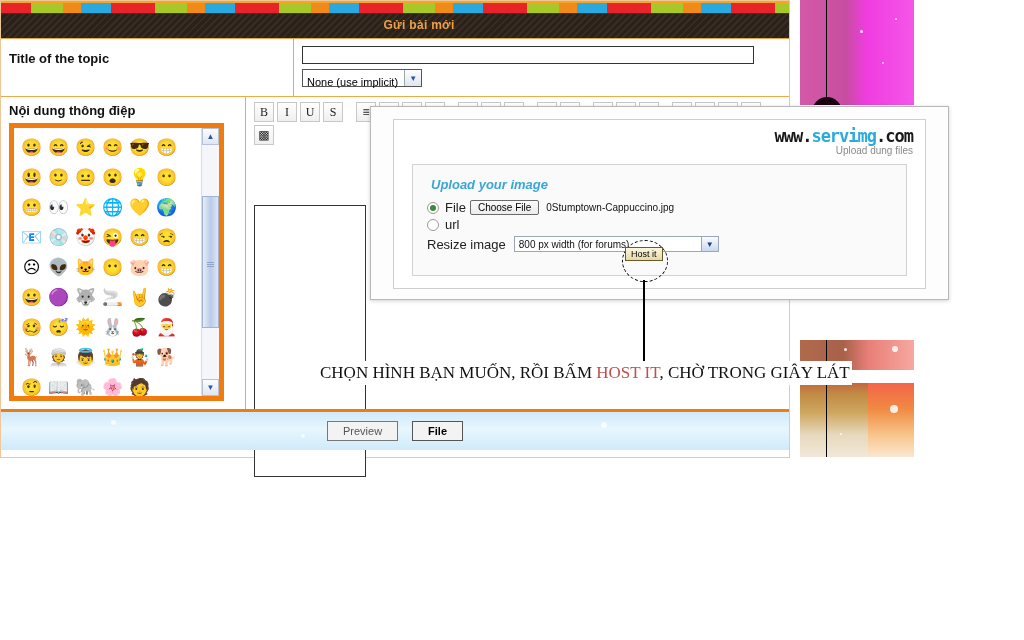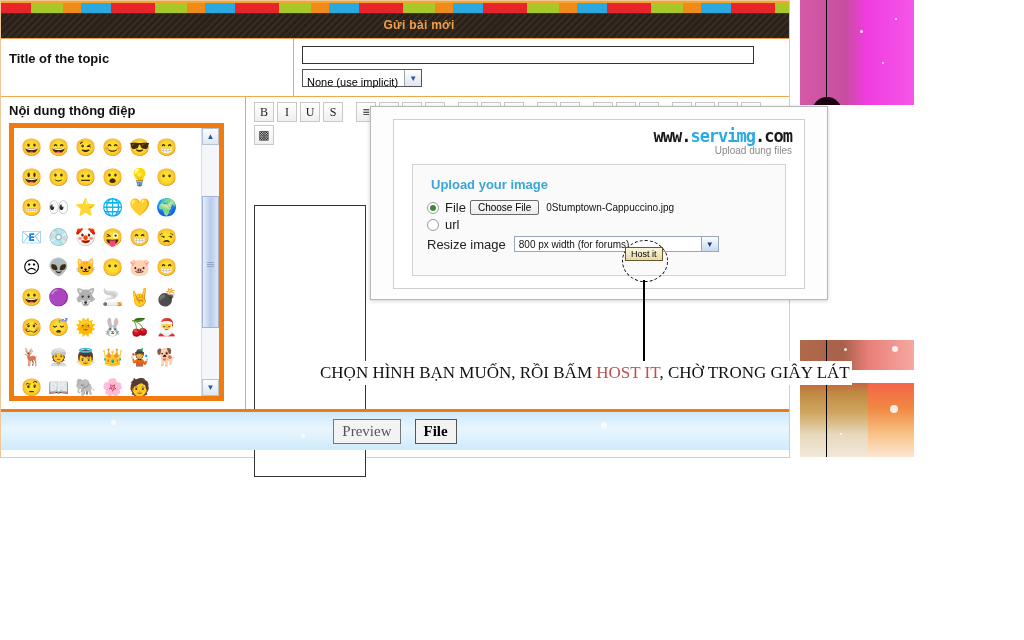--- a/index.html
+++ b/index.html
@@ -89,36 +89,36 @@
   .tbtn.wide{font-family:"Liberation Serif",serif;}
   .tsep{width:7px;}
 
   .msgarea{position:absolute;left:8px;top:108px;width:112px;height:272px;
      border:1px solid #333;background:#fff;box-sizing:border-box;}
 
   
   .footrow{height:38px;border-top:3px solid #f07c10;
      background:linear-gradient(to bottom,#cfeafb,#e8f6fe 45%,#cfeafb);
      display:flex;align-items:center;justify-content:center;gap:14px;position:relative;}
-  .fbtn{border:1px solid #777;background:#f3f3f3;font-size:15px;padding:3px 8px;
-     font-family:Liberation Serif, serif;color:#555;}
+  .fbtn{border:1px solid #777;background:#f3f3f3;font-size:11px;padding:3px 15px;
+     font-family:Liberation Sans, sans-serif;color:#555;}
   .fbtn.send{color:#000;font-weight:bold;border-color:#555;}
   .fspark{position:absolute;border-radius:50%;background:#fff;opacity:.7;}
 
   
-  .dlg{position:absolute;left:370px;top:106px;width:458px;height:194px;
+  .dlg{position:absolute;left:370px;top:106px;width:579px;height:194px;
      background:#fdfdfd;border:1px solid #b8b8b8;box-sizing:border-box;
      box-shadow:0 1px 4px rgba(0,0,0,.18);overflow:hidden;}
   .dlginner{position:absolute;left:22px;top:12px;right:22px;bottom:10px;border:1px solid #cfcfcf;background:#fff;}
   .logo{position:absolute;right:12px;top:6px;text-align:right;}
   .logo .l1{font-family:"DejaVu Sans Mono",monospace;font-size:17px;font-weight:bold;letter-spacing:-1px;color:#1a1a1a;}
   .logo .l1 .blue{color:#29abe2;}
   .logo .l2{font-size:10px;color:#8a8a8a;margin-top:-1px;}
   .panel{position:absolute;left:18px;top:44px;right:18px;height:110px;border:1px solid #d2d2d2;background:#fafafa;}
-  .panel h3{margin:0;padding:12px 0 8px 18px;font-size:13px;color:#3aa6d6;font-weight:bold;}
+  .panel h3{margin:0;padding:12px 0 8px 18px;font-size:13px;color:#3aa6d6;font-weight:bold;font-style:italic;}
   .frow{display:flex;align-items:center;padding:0 0 2px 14px;font-size:13px;color:#222;}
   .radio{width:12px;height:12px;border:1px solid #9a9a9a;border-radius:50%;background:#fff;
      margin-right:6px;display:flex;align-items:center;justify-content:center;box-sizing:border-box;}
   .radio .dot{width:6px;height:6px;border-radius:50%;background:#3a8a3a;}
   .chooser{border:1px solid #6a6a6a;background:linear-gradient(#fafafa,#ececec);font-size:10px;
      padding:1px 7px;margin:0 7px 0 4px;border-radius:2px;color:#000;}
   .fname{font-size:10px;color:#111;}
   .resize{display:flex;align-items:center;padding:2px 0 0 14px;font-size:13px;color:#222;}
   .rsel{margin-left:8px;width:205px;height:16px;border:1px solid #9aa7b8;background:#fff;
      display:flex;align-items:center;box-sizing:border-box;}

